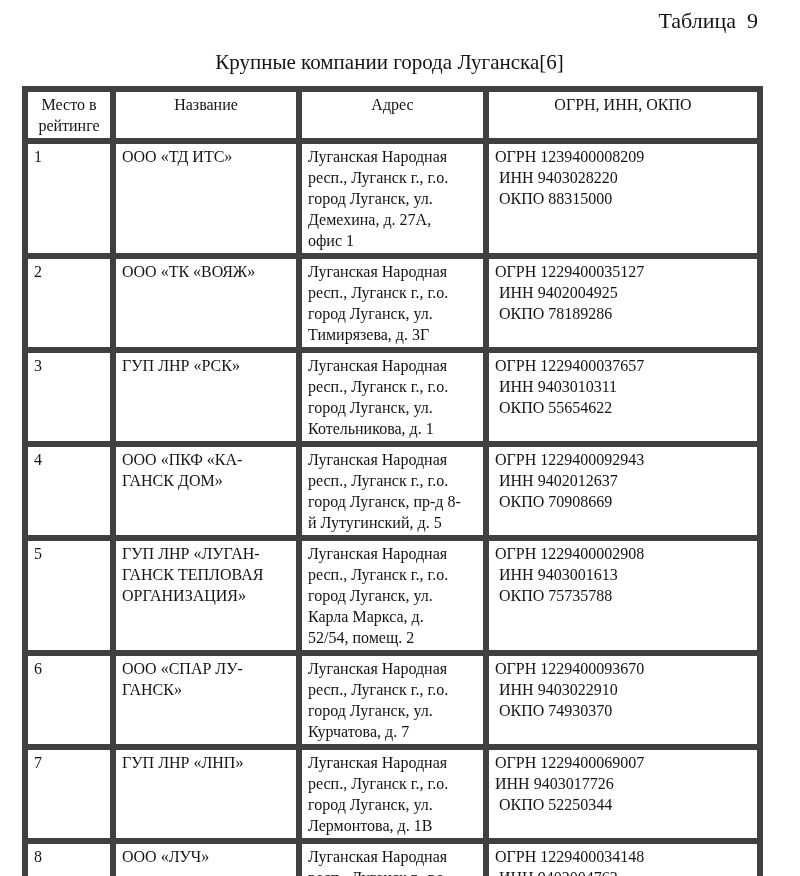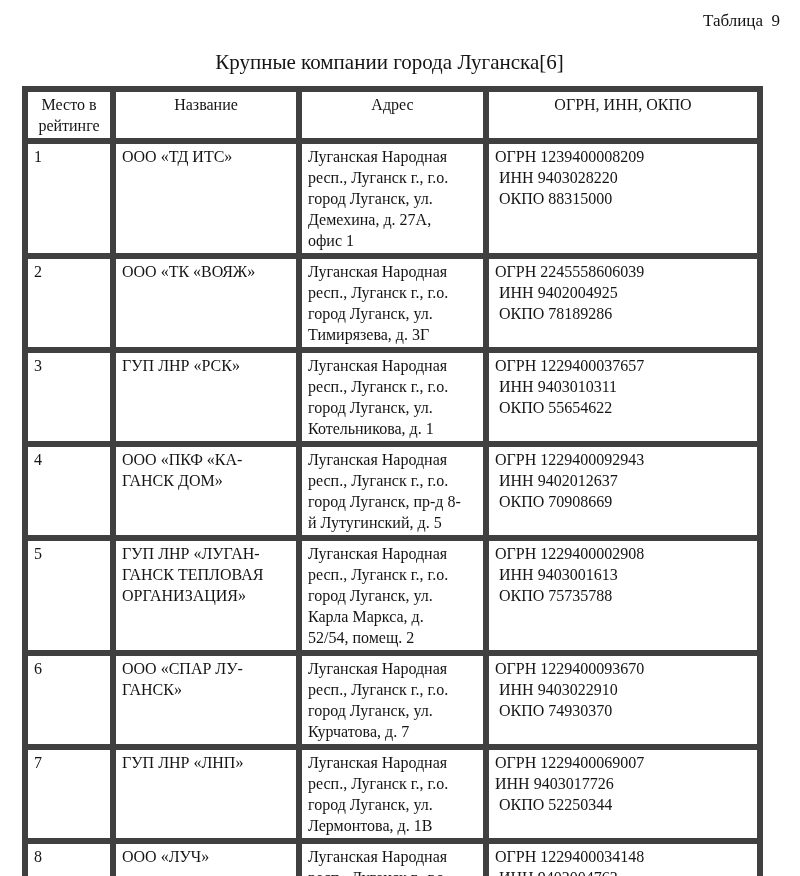--- a/index.html
+++ b/index.html
@@ -7,23 +7,23 @@
     width: 800px;
     height: 876px;
     background: #ffffff;
     color: #141414;
     font-family: "Liberation Serif", "DejaVu Serif", serif;
     overflow: hidden;
     box-sizing: border-box;
   }
   .caption {
     padding-top: 10px;
-    padding-right: 20px;
+    padding-right: 42px;
     text-align: right;
-    font-size: 17px;
+    font-size: 22px;
     line-height: 21px;
     white-space: pre;
     margin-left: 18px;
   }
   .doc-title {
     width: 735px;
     margin: 21px 0 0 22px;
     text-align: center;
     font-size: 21px;
     line-height: 21px;
@@ -97,21 +97,21 @@
  ИНН 9403028220
  ОКПО 88315000</td>
       </tr>
       <tr>
         <td>2</td>
         <td>ООО «ТК «ВОЯЖ»</td>
         <td>Луганская Народная
 респ., Луганск г., г.о.
 город Луганск, ул.
 Тимирязева, д. 3Г</td>
-        <td>ОГРН 2245558606039
+        <td>ОГРН 1229400035127
  ИНН 9402004925
  ОКПО 78189286</td>
       </tr>
       <tr>
         <td>3</td>
         <td>ГУП ЛНР «РСК»</td>
         <td>Луганская Народная
 респ., Луганск г., г.о.
 город Луганск, ул.
 Котельникова, д. 1</td>

